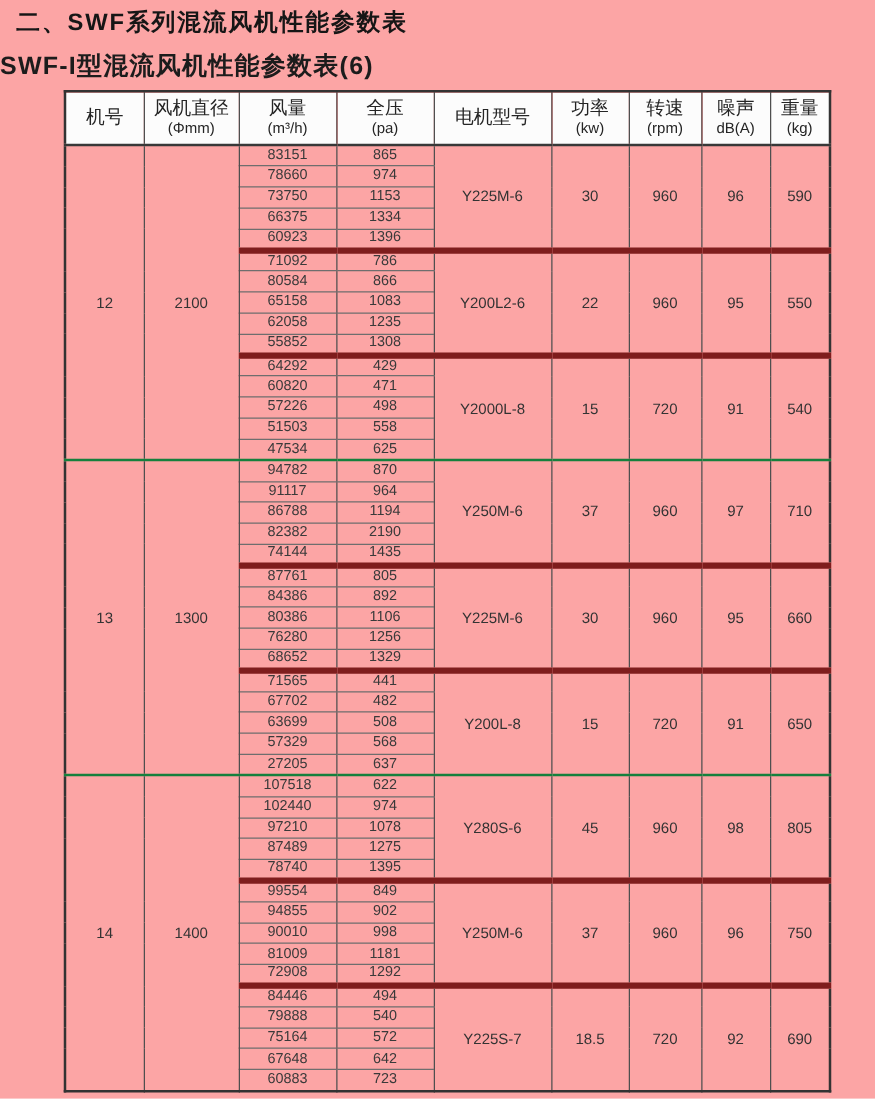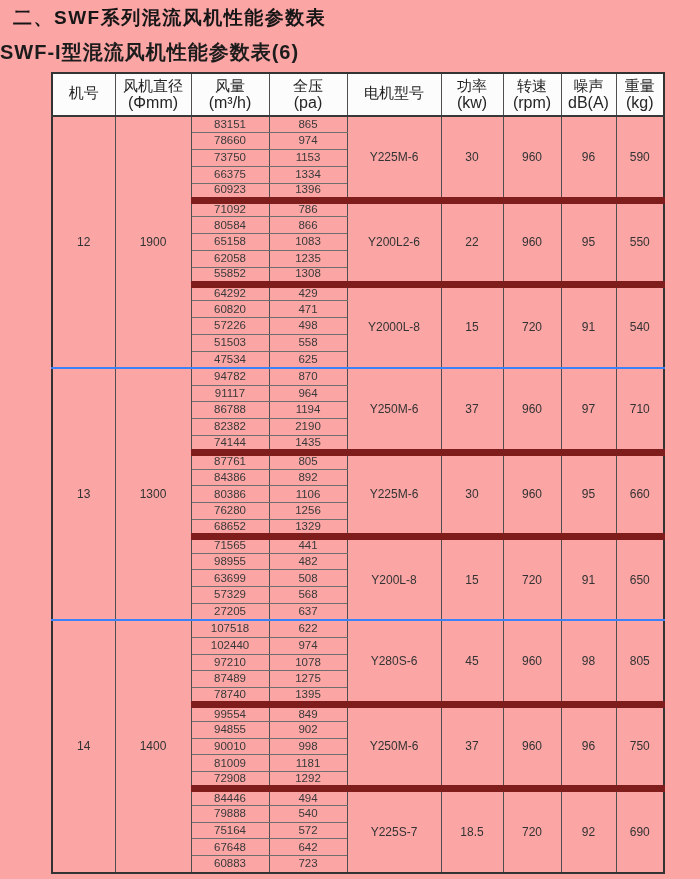--- a/index.html
+++ b/index.html
@@ -52,37 +52,37 @@
     overflow: hidden;
   }
   table.perf thead th {
     height: 43px;
     font-weight: normal;
     color: #252525;
     border-bottom: 2px solid #383838;
     background: #fcfcfc;
   }
   .th-line1 { font-size: 15px; line-height: 16px; font-family: Liberation Mono, monospace; }
-  .th-line2 { font-size: 16px; line-height: 13px; }
+  .th-line2 { font-size: 12px; line-height: 13px; }
   table.perf tbody td {
     height: 16.82px;
     font-size: 11.5px;
     color: #3a3a3a;
     line-height: 1;
     padding: 0;
   }
   
   table.perf tbody td.flow, table.perf tbody td.press {
     border-top-color: #6e6e6e;
     border-bottom-color: #6e6e6e;
   }
   
-  table.perf tbody tr.grp-top td { border-top: 7px solid #7f1d1d; }
+  table.perf tbody tr.grp-top td { border-top: 5px solid #7f1d1d; }
   
-  table.perf tbody tr.sec-top td { border-top: 2px solid #3b82f6; }
+  table.perf tbody tr.sec-top td { border-top: 2px solid #15803d; }
   table.perf tbody td.span-cell { font-size: 12px; color: #333; }
 </style>
 </head>
 <body>
 
 <div class="page">
   <div class="doc-title">二、SWF系列混流风机性能参数表</div>
   <div class="table-title">SWF-I型混流风机性能参数表(6)</div>
 
   <table class="perf">
@@ -131,21 +131,21 @@
         </th>
         <th>
           <div class="th-line1">重量</div>
           <div class="th-line2">(kg)</div>
         </th>
       </tr>
     </thead>
     <tbody>
         <tr class="sec-top">
           <td rowspan="15" class="span-cell">12</td>
-          <td rowspan="15" class="span-cell">1900</td>
+          <td rowspan="15" class="span-cell">2100</td>
           <td class="flow">83151</td>
           <td class="press">865</td>
           <td rowspan="5" class="span-cell">Y225M-6</td>
           <td rowspan="5" class="span-cell">30</td>
           <td rowspan="5" class="span-cell">960</td>
           <td rowspan="5" class="span-cell">96</td>
           <td rowspan="5" class="span-cell">590</td>
         </tr>
         <tr>
           <td class="flow">78660</td>
@@ -268,21 +268,21 @@
         <tr class="grp-top">
           <td class="flow">71565</td>
           <td class="press">441</td>
           <td rowspan="5" class="span-cell">Y200L-8</td>
           <td rowspan="5" class="span-cell">15</td>
           <td rowspan="5" class="span-cell">720</td>
           <td rowspan="5" class="span-cell">91</td>
           <td rowspan="5" class="span-cell">650</td>
         </tr>
         <tr>
-          <td class="flow">98955</td>
+          <td class="flow">67702</td>
           <td class="press">482</td>
         </tr>
         <tr>
           <td class="flow">63699</td>
           <td class="press">508</td>
         </tr>
         <tr>
           <td class="flow">57329</td>
           <td class="press">568</td>
         </tr>

